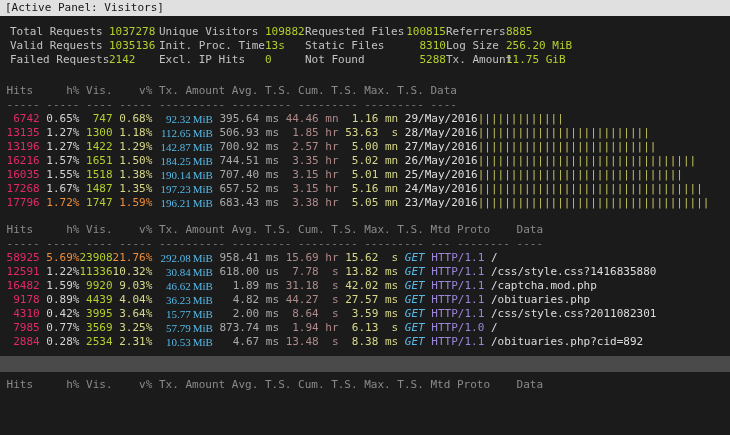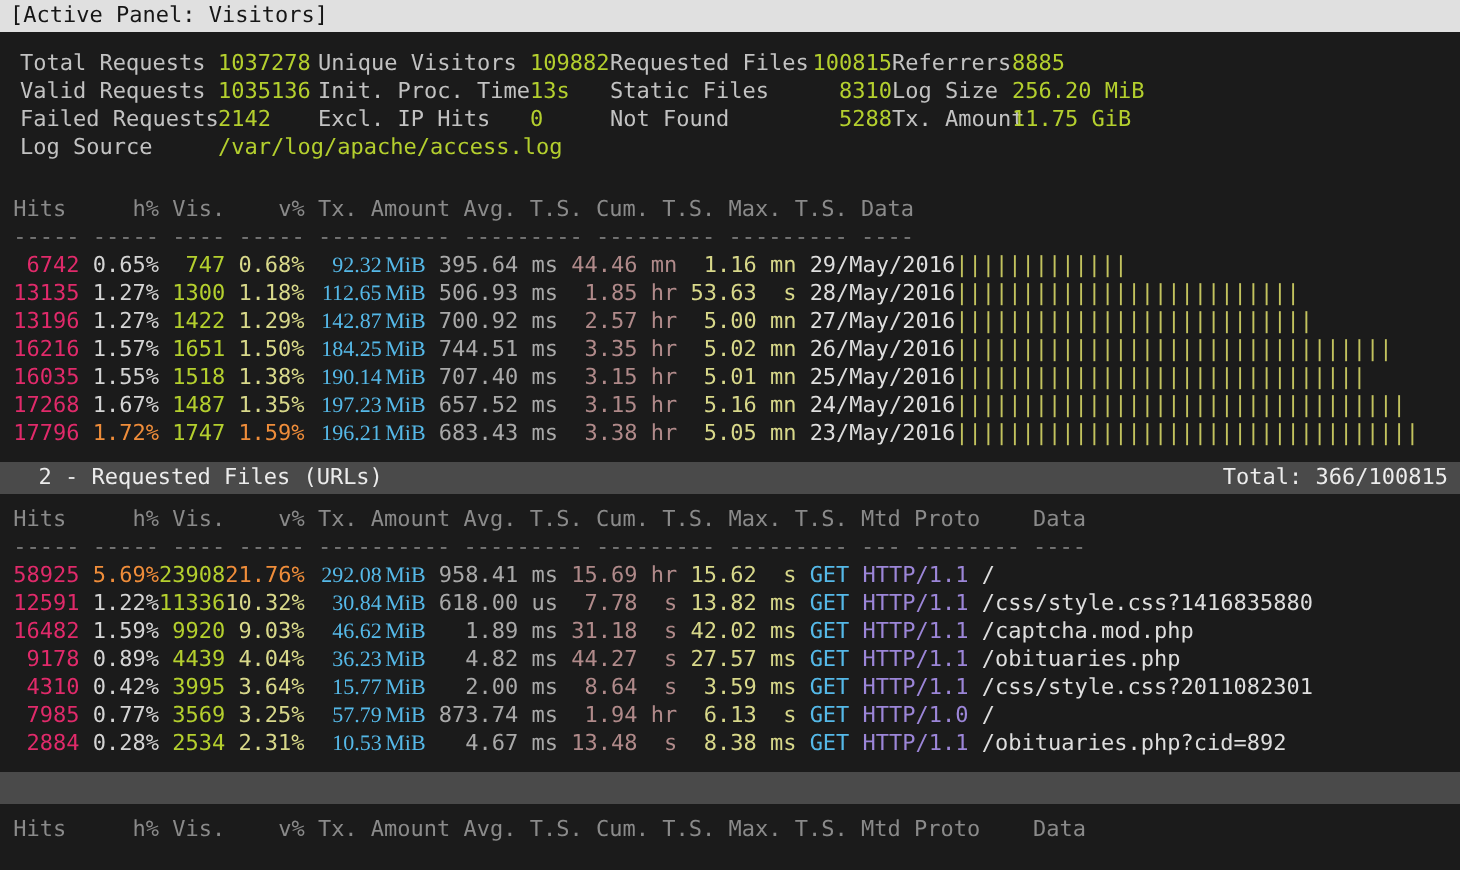--- a/index.html
+++ b/index.html
@@ -62,60 +62,55 @@
   .c-hits{color:var(--pink);}
   .c-hp{color:var(--whiteval);}
   .c-vis{color:var(--green);}
   .c-vp{color:var(--khaki);}
   .c-tx{color:var(--cyan);font-family:Liberation Serif, serif;}
   .c-avg{color:var(--grayval);}
   .c-cum{color:var(--rosy);}
   .c-max{color:var(--khaki);}
   .c-date{color:var(--date);text-align:left !important;padding-left:1ch;}
   .c-bars{color:var(--bars);text-align:left !important;padding-left:1ch;}
-  .c-mtd{color:var(--cyan);text-align:right;padding-left:1ch;}
+  .c-mtd{color:var(--cyan);text-align:right;padding-left:1ch;font-style:italic;}
   .c-proto{color:var(--purple);text-align:left !important;padding-left:1ch;}
   .c-url{color:var(--url);text-align:left !important;padding-left:1ch;}
   .c-orange{color:var(--orange) !important;}
 </style>
 </head>
 <body>
 
 <div class="titlebar">
   <span>[Active Panel: Visitors]</span>
 </div>
 
 <div class="summary" id="summary">
     <div class="sum-line"><span class="sum-label" style="width: 99px;">Total Requests</span><span class="sum-value" style="width: 50px;">1037278</span><span class="sum-label" style="width: 106px;">Unique Visitors</span><span class="sum-value" style="width: 40px;">109882</span><span class="sum-label" style="width: 99px;">Requested Files</span><span class="sum-value ra" style="width: 42px;">100815</span><span class="sum-label" style="width: 60px;">Referrers</span><span class="sum-value" style="width: 150px;">8885</span></div>
     <div class="sum-line"><span class="sum-label" style="width: 99px;">Valid Requests</span><span class="sum-value" style="width: 50px;">1035136</span><span class="sum-label" style="width: 106px;">Init. Proc. Time</span><span class="sum-value" style="width: 40px;">13s</span><span class="sum-label" style="width: 99px;">Static Files</span><span class="sum-value ra" style="width: 42px;">8310</span><span class="sum-label" style="width: 60px;">Log Size</span><span class="sum-value" style="width: 150px;">256.20 MiB</span></div>
     <div class="sum-line"><span class="sum-label" style="width: 99px;">Failed Requests</span><span class="sum-value" style="width: 50px;">2142</span><span class="sum-label" style="width: 106px;">Excl. IP Hits</span><span class="sum-value" style="width: 40px;">0</span><span class="sum-label" style="width: 99px;">Not Found</span><span class="sum-value ra" style="width: 42px;">5288</span><span class="sum-label" style="width: 60px;">Tx. Amount</span><span class="sum-value" style="width: 150px;">11.75 GiB</span></div>
-    <div class="sum-line"><span class="sum-label" style="width: 99px;">Log Source</span><span class="sum-value" style="width: 50px;">/var/log/apache/access.log</span></div>
   </div>
 
 <div class="panel">
   <div class="ptable">
     <div class="hdr-line"> Hits     h% Vis.    v% Tx. Amount Avg. T.S. Cum. T.S. Max. T.S. Data</div>
     <div class="dash-line"> ----- ----- ---- ----- ---------- --------- --------- --------- ----</div>
     <div>
         <div class="trow"><span class="c-hits" style="width: 6ch;">6742</span><span class="c-hp" style="width: 6ch;">0.65%</span><span class="c-vis" style="width: 5ch;">747</span><span class="c-vp" style="width: 6ch;">0.68%</span><span class="c-tx" style="width: 7ch;">92.32</span><span class="c-tx" style="width: 4ch;">MiB</span><span class="c-avg" style="width: 7ch;">395.64</span><span class="c-avg" style="width: 3ch;">ms</span><span class="c-cum" style="width: 6ch;">44.46</span><span class="c-cum" style="width: 3ch;">mn</span><span class="c-max" style="width: 6ch;">1.16</span><span class="c-max" style="width: 3ch;">mn</span><span class="c-date" style="width: 11ch;">29/May/2016</span><span class="c-bars">|||||||||||||</span></div>
         <div class="trow"><span class="c-hits" style="width: 6ch;">13135</span><span class="c-hp" style="width: 6ch;">1.27%</span><span class="c-vis" style="width: 5ch;">1300</span><span class="c-vp" style="width: 6ch;">1.18%</span><span class="c-tx" style="width: 7ch;">112.65</span><span class="c-tx" style="width: 4ch;">MiB</span><span class="c-avg" style="width: 7ch;">506.93</span><span class="c-avg" style="width: 3ch;">ms</span><span class="c-cum" style="width: 6ch;">1.85</span><span class="c-cum" style="width: 3ch;">hr</span><span class="c-max" style="width: 6ch;">53.63</span><span class="c-max" style="width: 3ch;">s</span><span class="c-date" style="width: 11ch;">28/May/2016</span><span class="c-bars">||||||||||||||||||||||||||</span></div>
         <div class="trow"><span class="c-hits" style="width: 6ch;">13196</span><span class="c-hp" style="width: 6ch;">1.27%</span><span class="c-vis" style="width: 5ch;">1422</span><span class="c-vp" style="width: 6ch;">1.29%</span><span class="c-tx" style="width: 7ch;">142.87</span><span class="c-tx" style="width: 4ch;">MiB</span><span class="c-avg" style="width: 7ch;">700.92</span><span class="c-avg" style="width: 3ch;">ms</span><span class="c-cum" style="width: 6ch;">2.57</span><span class="c-cum" style="width: 3ch;">hr</span><span class="c-max" style="width: 6ch;">5.00</span><span class="c-max" style="width: 3ch;">mn</span><span class="c-date" style="width: 11ch;">27/May/2016</span><span class="c-bars">|||||||||||||||||||||||||||</span></div>
         <div class="trow"><span class="c-hits" style="width: 6ch;">16216</span><span class="c-hp" style="width: 6ch;">1.57%</span><span class="c-vis" style="width: 5ch;">1651</span><span class="c-vp" style="width: 6ch;">1.50%</span><span class="c-tx" style="width: 7ch;">184.25</span><span class="c-tx" style="width: 4ch;">MiB</span><span class="c-avg" style="width: 7ch;">744.51</span><span class="c-avg" style="width: 3ch;">ms</span><span class="c-cum" style="width: 6ch;">3.35</span><span class="c-cum" style="width: 3ch;">hr</span><span class="c-max" style="width: 6ch;">5.02</span><span class="c-max" style="width: 3ch;">mn</span><span class="c-date" style="width: 11ch;">26/May/2016</span><span class="c-bars">|||||||||||||||||||||||||||||||||</span></div>
         <div class="trow"><span class="c-hits" style="width: 6ch;">16035</span><span class="c-hp" style="width: 6ch;">1.55%</span><span class="c-vis" style="width: 5ch;">1518</span><span class="c-vp" style="width: 6ch;">1.38%</span><span class="c-tx" style="width: 7ch;">190.14</span><span class="c-tx" style="width: 4ch;">MiB</span><span class="c-avg" style="width: 7ch;">707.40</span><span class="c-avg" style="width: 3ch;">ms</span><span class="c-cum" style="width: 6ch;">3.15</span><span class="c-cum" style="width: 3ch;">hr</span><span class="c-max" style="width: 6ch;">5.01</span><span class="c-max" style="width: 3ch;">mn</span><span class="c-date" style="width: 11ch;">25/May/2016</span><span class="c-bars">|||||||||||||||||||||||||||||||</span></div>
         <div class="trow"><span class="c-hits" style="width: 6ch;">17268</span><span class="c-hp" style="width: 6ch;">1.67%</span><span class="c-vis" style="width: 5ch;">1487</span><span class="c-vp" style="width: 6ch;">1.35%</span><span class="c-tx" style="width: 7ch;">197.23</span><span class="c-tx" style="width: 4ch;">MiB</span><span class="c-avg" style="width: 7ch;">657.52</span><span class="c-avg" style="width: 3ch;">ms</span><span class="c-cum" style="width: 6ch;">3.15</span><span class="c-cum" style="width: 3ch;">hr</span><span class="c-max" style="width: 6ch;">5.16</span><span class="c-max" style="width: 3ch;">mn</span><span class="c-date" style="width: 11ch;">24/May/2016</span><span class="c-bars">||||||||||||||||||||||||||||||||||</span></div>
         <div class="trow"><span class="c-hits" style="width: 6ch;">17796</span><span class="c-hp c-orange" style="width: 6ch;">1.72%</span><span class="c-vis" style="width: 5ch;">1747</span><span class="c-vp c-orange" style="width: 6ch;">1.59%</span><span class="c-tx" style="width: 7ch;">196.21</span><span class="c-tx" style="width: 4ch;">MiB</span><span class="c-avg" style="width: 7ch;">683.43</span><span class="c-avg" style="width: 3ch;">ms</span><span class="c-cum" style="width: 6ch;">3.38</span><span class="c-cum" style="width: 3ch;">hr</span><span class="c-max" style="width: 6ch;">5.05</span><span class="c-max" style="width: 3ch;">mn</span><span class="c-date" style="width: 11ch;">23/May/2016</span><span class="c-bars">|||||||||||||||||||||||||||||||||||</span></div>
       </div>
   </div>
 </div>
 
 <div class="panel">
-  <div class="panel-bar">
-    <span>  2 - Requested Files (URLs)</span>
-    <span>Total: 366/100815</span>
-  </div>
   <div class="ptable">
     <div class="hdr-line"> Hits     h% Vis.    v% Tx. Amount Avg. T.S. Cum. T.S. Max. T.S. Mtd Proto    Data</div>
     <div class="dash-line"> ----- ----- ---- ----- ---------- --------- --------- --------- --- -------- ----</div>
     <div>
         <div class="trow"><span class="c-hits" style="width: 6ch;">58925</span><span class="c-hp c-orange" style="width: 6ch;">5.69%</span><span class="c-vis" style="width: 5ch;">23908</span><span class="c-vp c-orange" style="width: 6ch;">21.76%</span><span class="c-tx" style="width: 7ch;">292.08</span><span class="c-tx" style="width: 4ch;">MiB</span><span class="c-avg" style="width: 7ch;">958.41</span><span class="c-avg" style="width: 3ch;">ms</span><span class="c-cum" style="width: 6ch;">15.69</span><span class="c-cum" style="width: 3ch;">hr</span><span class="c-max" style="width: 6ch;">15.62</span><span class="c-max" style="width: 3ch;">s</span><span class="c-mtd" style="width: 4ch;">GET</span><span class="c-proto" style="width: 9ch;">HTTP/1.1</span><span class="c-url">/</span></div>
         <div class="trow"><span class="c-hits" style="width: 6ch;">12591</span><span class="c-hp" style="width: 6ch;">1.22%</span><span class="c-vis" style="width: 5ch;">11336</span><span class="c-vp" style="width: 6ch;">10.32%</span><span class="c-tx" style="width: 7ch;">30.84</span><span class="c-tx" style="width: 4ch;">MiB</span><span class="c-avg" style="width: 7ch;">618.00</span><span class="c-avg" style="width: 3ch;">us</span><span class="c-cum" style="width: 6ch;">7.78</span><span class="c-cum" style="width: 3ch;">s</span><span class="c-max" style="width: 6ch;">13.82</span><span class="c-max" style="width: 3ch;">ms</span><span class="c-mtd" style="width: 4ch;">GET</span><span class="c-proto" style="width: 9ch;">HTTP/1.1</span><span class="c-url">/css/style.css?1416835880</span></div>
         <div class="trow"><span class="c-hits" style="width: 6ch;">16482</span><span class="c-hp" style="width: 6ch;">1.59%</span><span class="c-vis" style="width: 5ch;">9920</span><span class="c-vp" style="width: 6ch;">9.03%</span><span class="c-tx" style="width: 7ch;">46.62</span><span class="c-tx" style="width: 4ch;">MiB</span><span class="c-avg" style="width: 7ch;">1.89</span><span class="c-avg" style="width: 3ch;">ms</span><span class="c-cum" style="width: 6ch;">31.18</span><span class="c-cum" style="width: 3ch;">s</span><span class="c-max" style="width: 6ch;">42.02</span><span class="c-max" style="width: 3ch;">ms</span><span class="c-mtd" style="width: 4ch;">GET</span><span class="c-proto" style="width: 9ch;">HTTP/1.1</span><span class="c-url">/captcha.mod.php</span></div>
         <div class="trow"><span class="c-hits" style="width: 6ch;">9178</span><span class="c-hp" style="width: 6ch;">0.89%</span><span class="c-vis" style="width: 5ch;">4439</span><span class="c-vp" style="width: 6ch;">4.04%</span><span class="c-tx" style="width: 7ch;">36.23</span><span class="c-tx" style="width: 4ch;">MiB</span><span class="c-avg" style="width: 7ch;">4.82</span><span class="c-avg" style="width: 3ch;">ms</span><span class="c-cum" style="width: 6ch;">44.27</span><span class="c-cum" style="width: 3ch;">s</span><span class="c-max" style="width: 6ch;">27.57</span><span class="c-max" style="width: 3ch;">ms</span><span class="c-mtd" style="width: 4ch;">GET</span><span class="c-proto" style="width: 9ch;">HTTP/1.1</span><span class="c-url">/obituaries.php</span></div>
         <div class="trow"><span class="c-hits" style="width: 6ch;">4310</span><span class="c-hp" style="width: 6ch;">0.42%</span><span class="c-vis" style="width: 5ch;">3995</span><span class="c-vp" style="width: 6ch;">3.64%</span><span class="c-tx" style="width: 7ch;">15.77</span><span class="c-tx" style="width: 4ch;">MiB</span><span class="c-avg" style="width: 7ch;">2.00</span><span class="c-avg" style="width: 3ch;">ms</span><span class="c-cum" style="width: 6ch;">8.64</span><span class="c-cum" style="width: 3ch;">s</span><span class="c-max" style="width: 6ch;">3.59</span><span class="c-max" style="width: 3ch;">ms</span><span class="c-mtd" style="width: 4ch;">GET</span><span class="c-proto" style="width: 9ch;">HTTP/1.1</span><span class="c-url">/css/style.css?2011082301</span></div>
         <div class="trow"><span class="c-hits" style="width: 6ch;">7985</span><span class="c-hp" style="width: 6ch;">0.77%</span><span class="c-vis" style="width: 5ch;">3569</span><span class="c-vp" style="width: 6ch;">3.25%</span><span class="c-tx" style="width: 7ch;">57.79</span><span class="c-tx" style="width: 4ch;">MiB</span><span class="c-avg" style="width: 7ch;">873.74</span><span class="c-avg" style="width: 3ch;">ms</span><span class="c-cum" style="width: 6ch;">1.94</span><span class="c-cum" style="width: 3ch;">hr</span><span class="c-max" style="width: 6ch;">6.13</span><span class="c-max" style="width: 3ch;">s</span><span class="c-mtd" style="width: 4ch;">GET</span><span class="c-proto" style="width: 9ch;">HTTP/1.0</span><span class="c-url">/</span></div>

